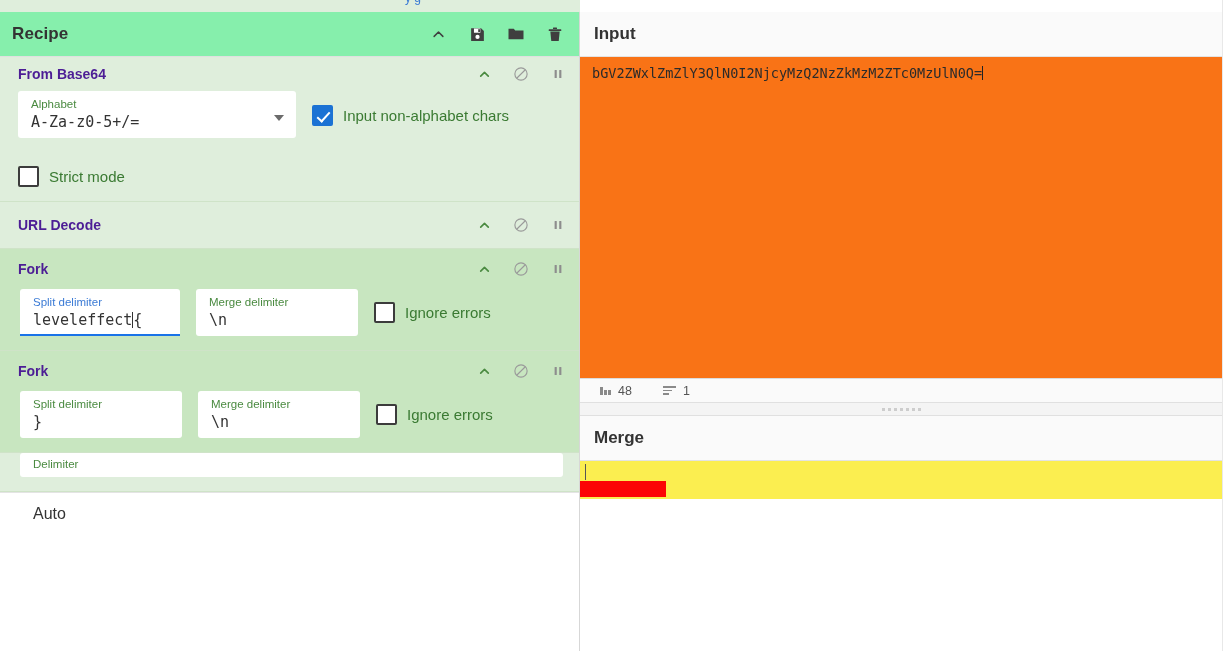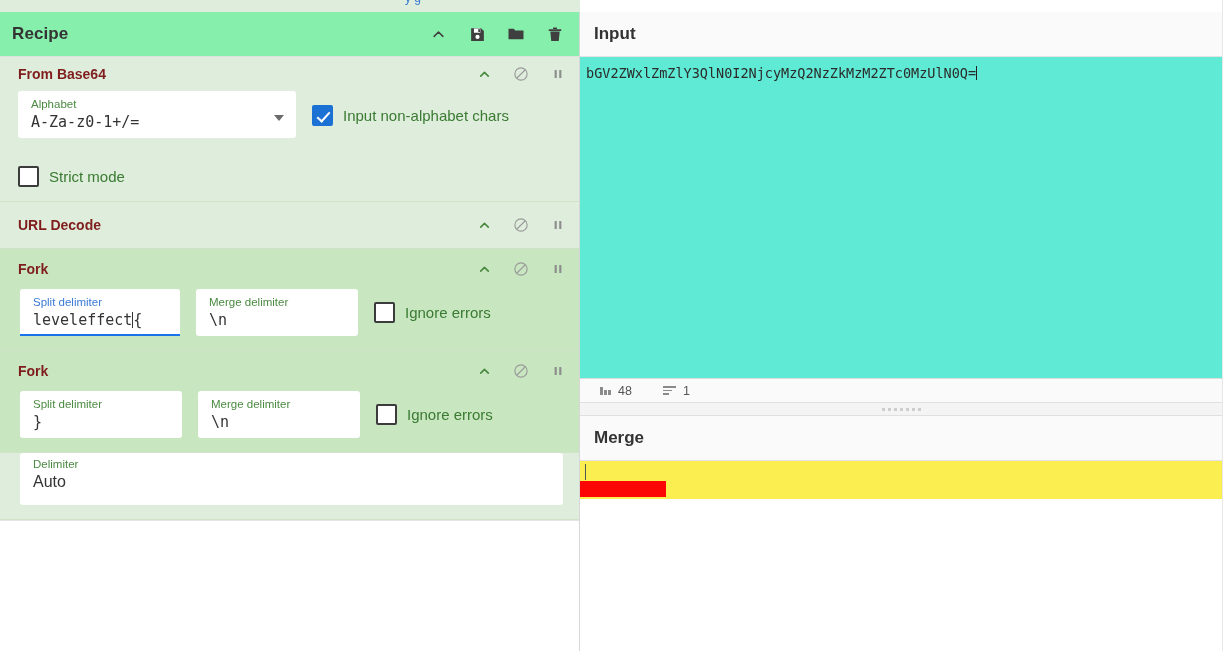--- a/index.html
+++ b/index.html
@@ -56,21 +56,21 @@
     position: relative;
   }
   .op.shade-a { background: #dfeedc; }
   .op.shade-b { background: #c8e6c0; }
 
   .op-head {
     height: 34px; display: flex; align-items: center;
     padding: 0 12px 0 18px;
   }
   .op-head .op-name {
-    font-size: 14px; font-weight: bold; color: #7f1d1d;
+    font-size: 14px; font-weight: bold; color: #4c1d95;
   }
   .op-head .op-icons { margin-left: auto; display: flex; align-items: center; gap: 19px; }
   .op-icons .oi { width: 18px; height: 18px; display: flex; align-items: center; justify-content: center; cursor: pointer; }
   .oi.chev { color: #4a8a40; }
   .oi.dis  { color: #9a9a9a; }
   .oi.brk  { color: #8d8d8d; }
 
   .op-body { padding: 0 6px 14px 18px; }
 
   
@@ -128,22 +128,22 @@
   .io-title {
     height: 45px; margin-top: 12px;
     background: #fafafa;
     border-bottom: 1px solid #e3e3e3;
     display: flex; align-items: center; padding: 0 14px;
     flex: 0 0 auto;
   }
   .io-title h2 { font-size: 17px; font-weight: bold; color: #333; }
 
   .input-area {
-    height: 321px; background: #5eead4; position: relative;
-    padding: 7px 6px 0 6px; overflow: hidden;
+    height: 321px; background: #f97316; position: relative;
+    padding: 7px 6px 0 12px; overflow: hidden;
   }
   .code {
     font-family: "DejaVu Sans Mono", monospace;
     font-size: 13.5px; color: #2b2b2b; line-height: 19px;
     white-space: pre-wrap; word-break: break-all;
   }
   .code .caret {
     display:inline-block; width:1px; height:14px; background:#222; vertical-align:-2px;
   }
 
@@ -259,21 +259,21 @@
                   <rect x="6.2" y="5" width="3.7" height="14" rx="0.6"></rect>
                   <rect x="14.1" y="5" width="3.7" height="14" rx="0.6"></rect>
                 </svg>
             </span>
           </span>
         </div>
         <div class="op-body">
           <div class="row" style="align-items:center;">
             <div class="fld" style="width:278px;">
               <span class="lbl">Alphabet</span>
-              <span class="val">A-Za-z0-1+/=</span>
+              <span class="val">A-Za-z0-5+/=</span>
               <span class="drop-arrow"></span>
             </div>
             <div class="cbox-row" style="margin-top:2px;">
               <span class="cbox checked"></span>
               <span class="ctext">Input non-alphabet chars</span>
             </div>
           </div>
           <div class="cbox-row" style="margin-top:28px;">
             <span class="cbox"></span>
             <span class="ctext">Strict mode</span>
@@ -383,21 +383,21 @@
             <div class="cbox-row" style="margin-top:13px;">
               <span class="cbox"></span>
               <span class="ctext">Ignore errors</span>
             </div>
           </div>
         </div>
       </div>
 
       <div class="op shade-a">
         <div class="op-body" style="padding-left:20px;padding-right:18px;">
-          <div class="fld plain" style="width:543px;height:52px;padding-top:4px;">
+          <div class="fld plain" style="width:543px;height:24px;padding-top:4px;gap:32px;">
             <span class="lbl">Delimiter</span>
             <span class="val">Auto</span>
           </div>
         </div>
       </div>
 
       <div class="op-tail"></div>
     </div>
   </div>
 

